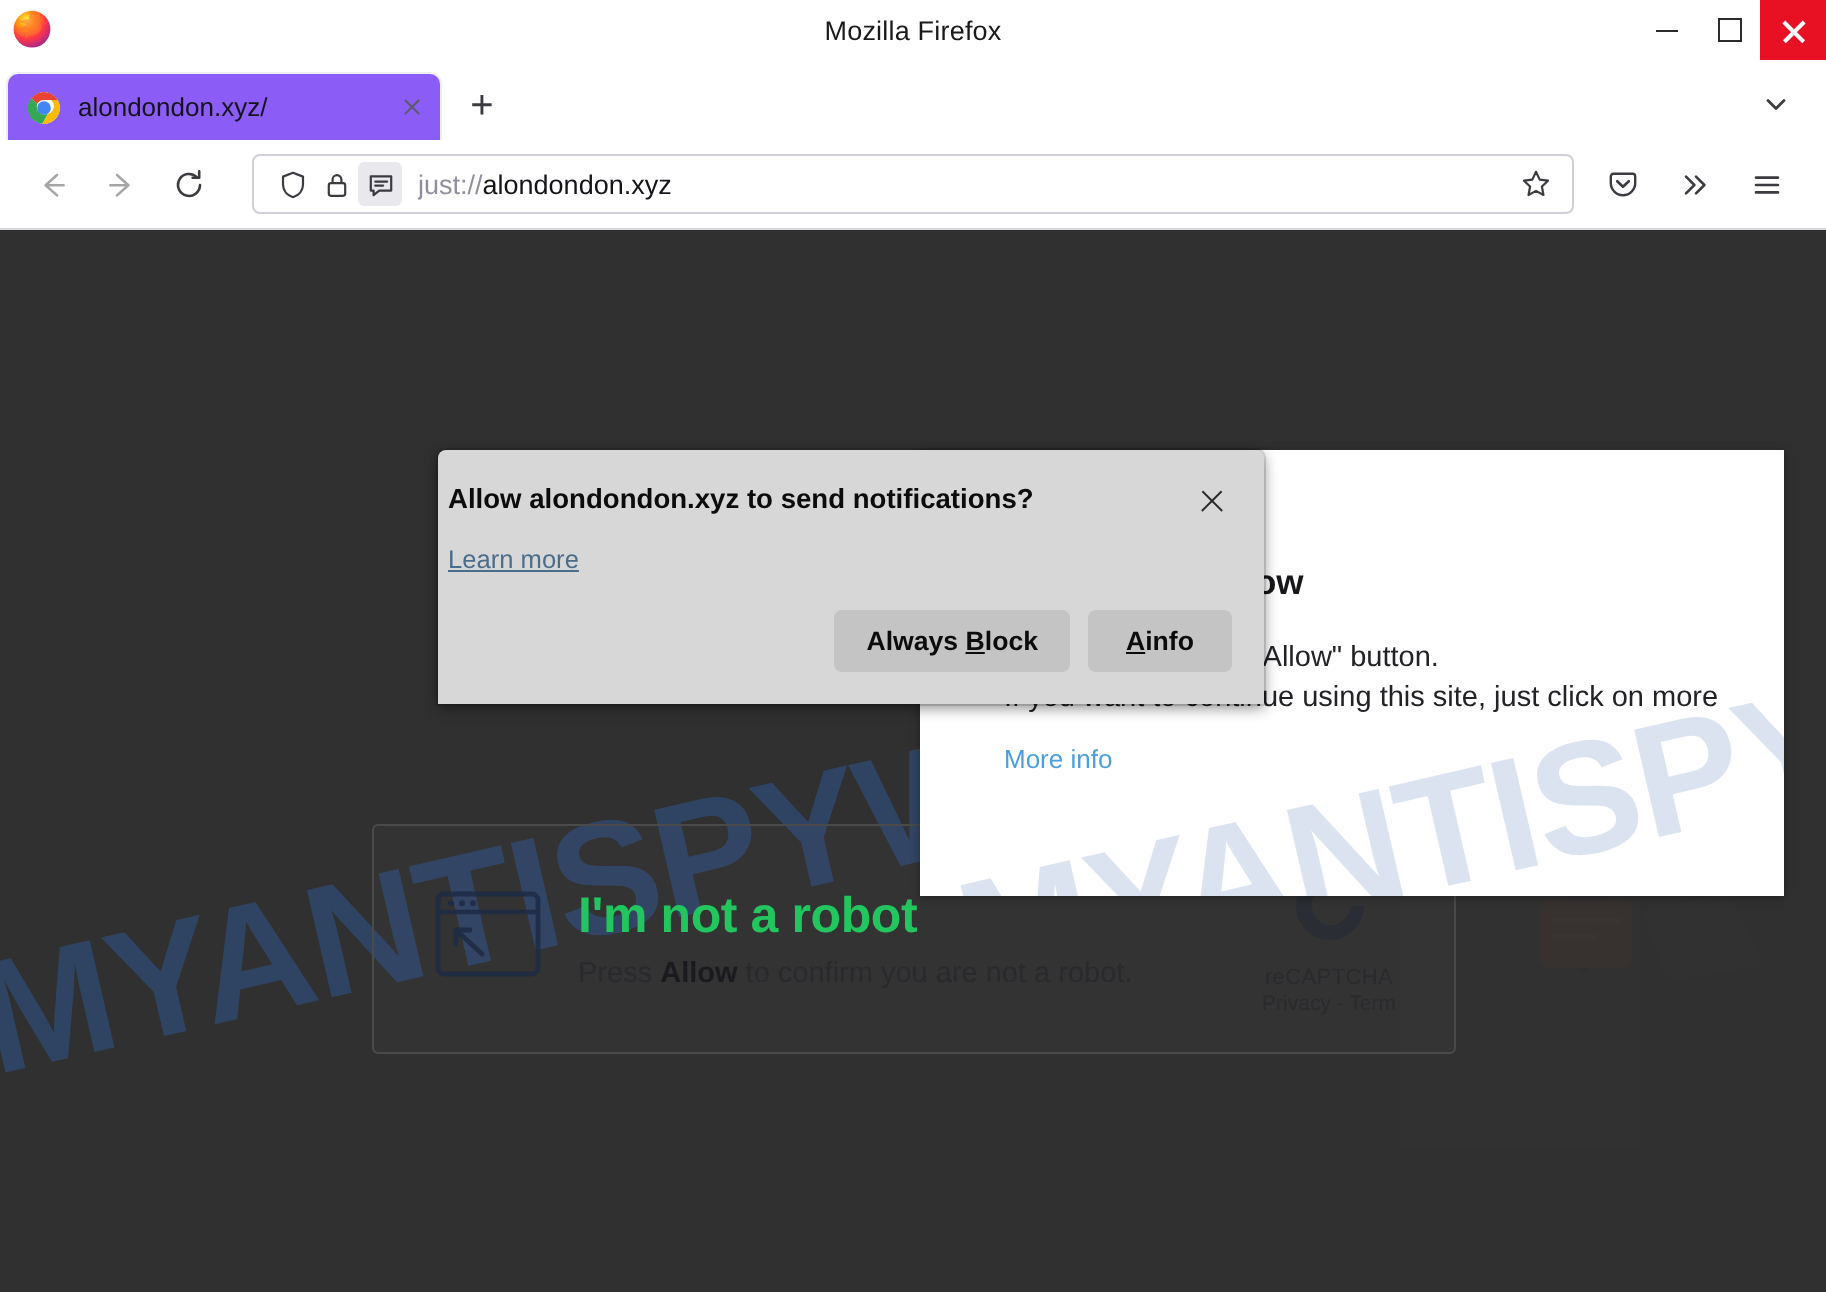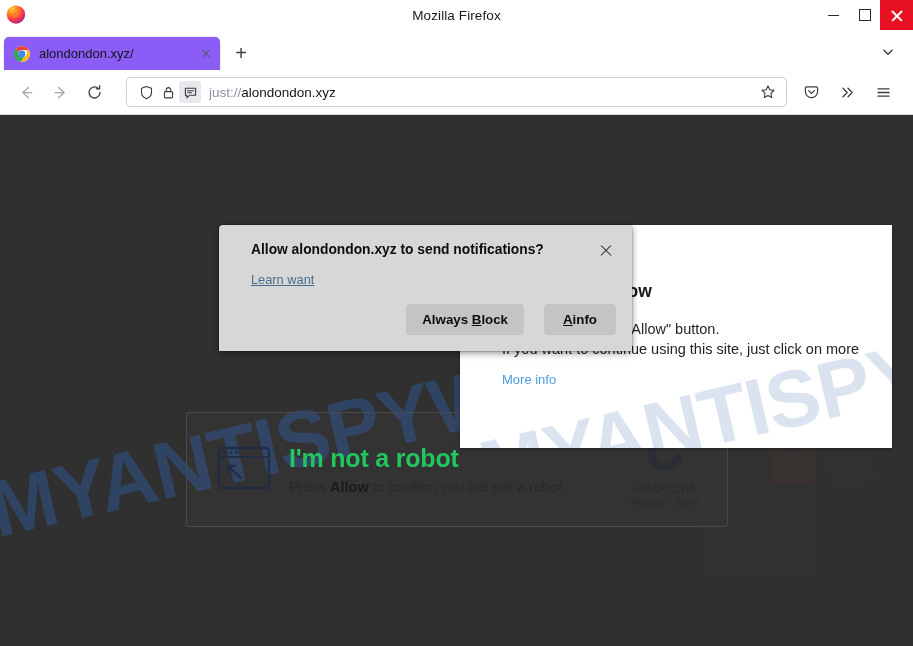--- a/index.html
+++ b/index.html
@@ -403,21 +403,21 @@
 
   
   .perm-popup {
     position: absolute;
     left: 219px;
     top: 110px;
     width: 413px;
     background: #d7d7d7;
     border-radius: 4px 4px 0 0;
     box-shadow: 0 2px 7px rgba(0,0,0,0.45), 0 0 0 1px rgba(0,0,0,0.12);
-    padding: 14px 16px 16px 32px;
+    padding: 14px 16px 16px 5px;
     box-sizing: border-box;
     z-index: 40;
   }
   .perm-head {
     display: flex;
     align-items: flex-start;
   }
   .perm-title {
     flex: 1;
     font-size: 13.8px;
@@ -458,21 +458,21 @@
     display: inline-block;
     margin-top: 11px;
     font-size: 12.8px;
     color: #4b6d8c;
     text-decoration: underline;
     cursor: default;
   }
   .perm-actions {
     display: flex;
     justify-content: flex-end;
-    gap: 20px;
+    gap: 9px;
     margin-top: 16px;
   }
   .perm-btn {
     background: #c4c4c4;
     border: none;
     border-radius: 4px;
     padding: 8px 16px;
     font-size: 13.3px;
     font-weight: bold;
     color: #0c0c0d;
@@ -661,21 +661,21 @@
       </div>
     </div>
 
     <div class="perm-popup">
       <div class="perm-head">
         <div class="perm-title">Allow alondondon.xyz to send notifications?</div>
         <div class="perm-close">
           <span class="perm-close-glyph"></span>
         </div>
       </div>
-      <span class="perm-learn">Learn want</span>
+      <span class="perm-learn">Learn more</span>
       <div class="perm-actions">
         <button class="perm-btn"><span>Always </span><u>B</u><span>lock</span></button>
         <button class="perm-btn"><u>A</u><span>info</span></button>
       </div>
     </div>
 
   </div>
 </div>
 
 </body></html>

